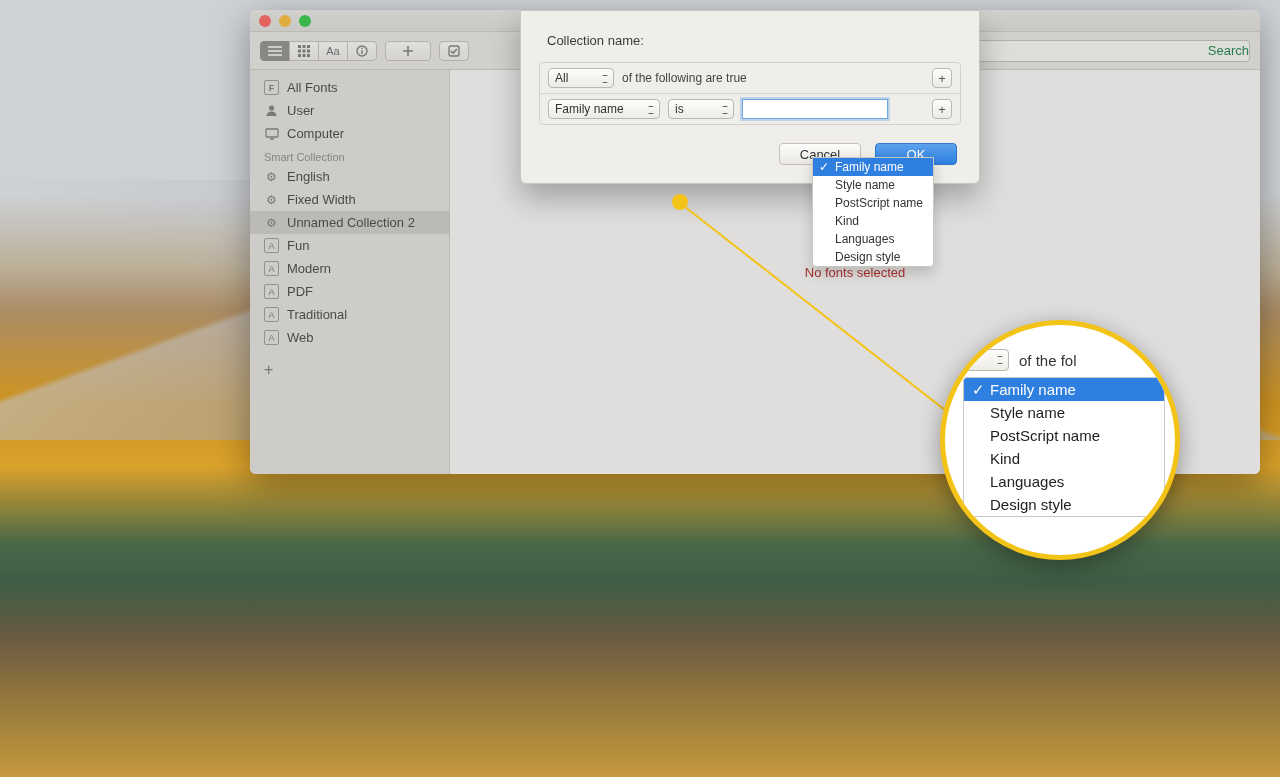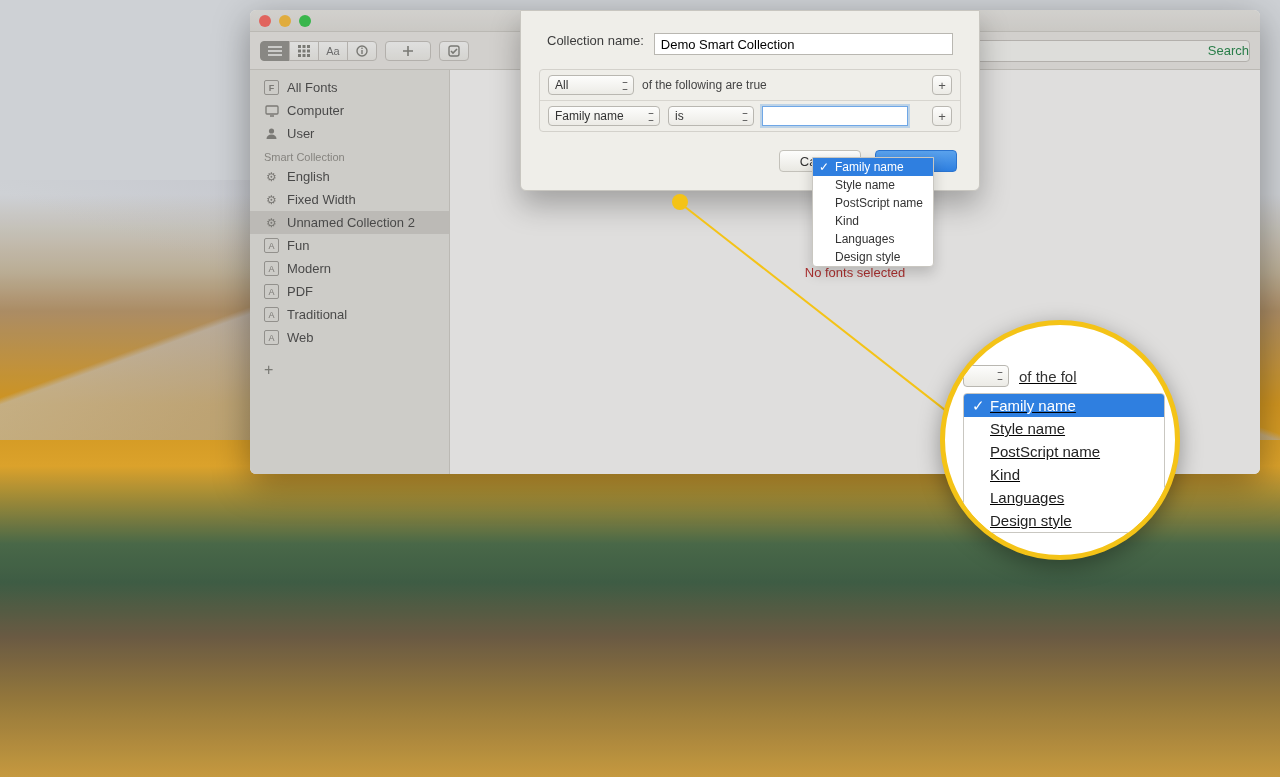--- a/index.html
+++ b/index.html
@@ -116,21 +116,21 @@
     font-size:12px; display:flex; align-items:center; padding:0 16px 0 6px;
     position:relative; color:#333;
   }
   .popup::after{
     content:""; position:absolute; right:4px; top:4px; width:8px; height:12px;
     background:
       linear-gradient(#666,#666) center 2px/6px 1px no-repeat,
       linear-gradient(#666,#666) center 9px/6px 1px no-repeat;
     clip-path: polygon(50% 0,100% 35%,0 35%,50% 0,0 65%,100% 65%,50% 100%,0 65%);
   }
-  .pop-sm{ width:86px; }
+  .pop-sm{ width:66px; }
   .pop-md{ width:112px; }
   .ruletxt{ font-size:12px; color:#444;text-align:center; }
   .rinput{
     width:146px; height:20px; border:1px solid #6fa7e6; background:#fff;
     box-shadow: 0 0 0 2px rgba(96,160,230,.35);
   }
   .roundbtn{
     width:20px; height:20px; border:1px solid #b9b7b1; border-radius:4px;
     background:linear-gradient(#fdfdfc,#ecebe6);
     display:flex; align-items:center; justify-content:center; font-size:13px; color:#555;
@@ -168,21 +168,21 @@
   }
   .lens{
     position:absolute; z-index:90;
     left:940px; top:320px; width:240px; height:240px;
     border-radius:50%;
     border:5px solid #f4c317;
     background:#fff;
     box-shadow:0 6px 22px rgba(0,0,0,.35);
     overflow:hidden;
   }
-  .lens-inner{ position:absolute; left:18px; top:40px; right:10px;text-decoration:underline; }
+  .lens-inner{ position:absolute; left:18px; top:24px; right:10px; }
   .lens-top{ display:flex; align-items:center; gap:10px; font-size:15px; color:#333; margin-bottom:6px;}
   .lens-top .popup{ height:22px; font-size:14px; width:46px; }
   .lens-menu{
     border:1px solid #c9c7c1; border-radius:4px; background:#fff; overflow:hidden;
   }
   .lmi{ font-size:15px; padding:3px 14px 3px 26px; position:relative; color:#222; }
   .lmi.sel{ background:#2f7fe0; color:#fff; }
   .lmi.sel::before{ content:"✓"; position:absolute; left:8px; }
 
   svg{ display:block; }
@@ -260,36 +260,36 @@
   </div>
 
   <div class="body">
     <div class="sidebar">
       <div class="sb-item">
         <span class="sb-ic" style="border:1px solid #9a9893;border-radius:2px;font-size:9px;font-weight:bold;">F</span>
         <span>All Fonts</span>
       </div>
       <div class="sb-item">
         <span class="sb-ic">
+          <svg width="13" height="13">
+              <circle cx="6.5" cy="4" r="2.6" fill="#7c7a75"></circle>
+              <path d="M1.5 12c0-3 2.2-4.5 5-4.5s5 1.5 5 4.5z" fill="#7c7a75"></path>
+            </svg>
+        </span>
+        <span>User</span>
+      </div>
+      <div class="sb-item">
+        <span class="sb-ic">
           <svg width="14" height="12">
               <rect x="1" y="1" width="12" height="8" rx="1" fill="none" stroke="#7c7a75" stroke-width="1.3"></rect>
               <path d="M5 11h4" stroke="#7c7a75" stroke-width="1.3"></path>
             </svg>
         </span>
         <span>Computer</span>
       </div>
-      <div class="sb-item">
-        <span class="sb-ic">
-          <svg width="13" height="13">
-              <circle cx="6.5" cy="4" r="2.6" fill="#7c7a75"></circle>
-              <path d="M1.5 12c0-3 2.2-4.5 5-4.5s5 1.5 5 4.5z" fill="#7c7a75"></path>
-            </svg>
-        </span>
-        <span>User</span>
-      </div>
 
       <div class="sb-h">Smart Collection</div>
       <div class="sb-item">
         <span class="sb-ic">⚙</span>
         <span>English</span>
       </div>
       <div class="sb-item">
         <span class="sb-ic">⚙</span>
         <span>Fixed Width</span>
       </div>
@@ -323,21 +323,20 @@
     </div>
 
     <div class="main">
       <div class="no-sel">No fonts selected</div>
     </div>
   </div>
 
   <div class="sheet">
     <div class="sheet-row">
       <span class="sheet-lbl">Collection name:</span>
-      <input class="txt" type="text" value="Demo Smart Collection" style="">
     </div>
     <div class="rules">
       <div class="rline">
         <div class="popup pop-sm">
             <span>All</span>
           </div>
         <span class="ruletxt">of the following are true</span>
         <div class="roundbtn">+</div>
       </div>
       <div class="rline">

